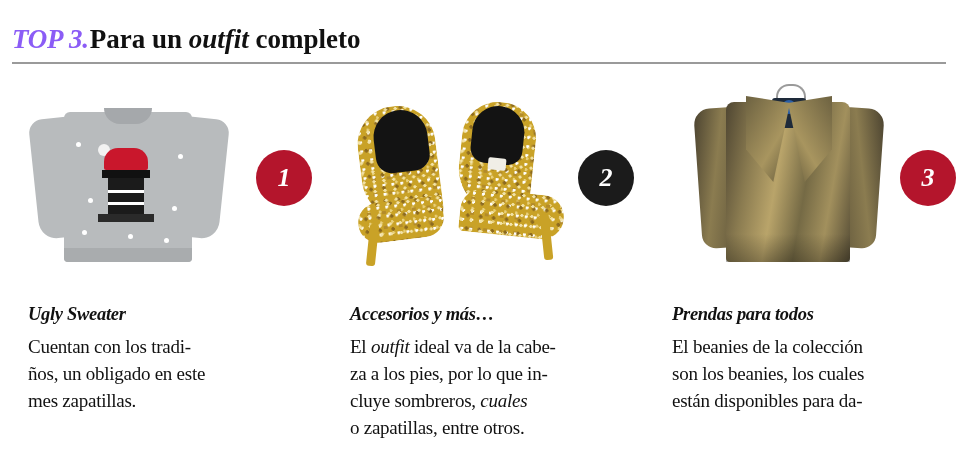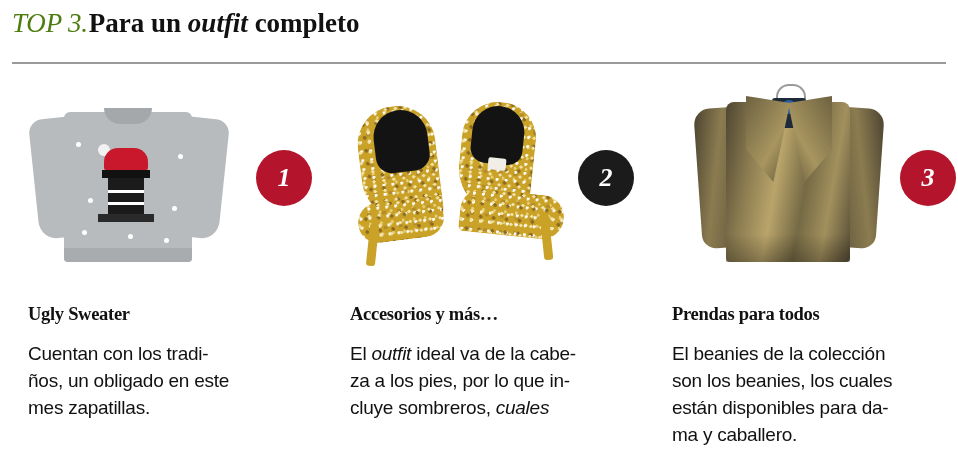--- a/index.html
+++ b/index.html
@@ -21,25 +21,26 @@
     left: 12px;
     top: 8px;
     width: 934px;
     height: 40px;
     display: flex;
     align-items: baseline;
   }
   .header-top3 {
     font-family: "Liberation Serif", serif;
     font-style: italic;
-    font-weight: normal;
+    font-weight: bold;
     font-size: 27px;
-    color: #4d7c0f;
+    color: #8b5cf6;
     letter-spacing: -0.2px;
     white-space: pre;
+    margin-top: 16px;
   }
   .header-title {
     font-family: "Liberation Serif", serif;
     font-weight: bold;
     font-size: 27px;
     color: #111111;
     margin-left: 1px;
     white-space: pre;
   }
   .header-title .ital {
@@ -111,25 +112,26 @@
     top: 226px;
     left: 0;
     width: 250px;
   }
   .cap-title {
     font-family: "Liberation Serif", serif;
     font-weight: bold;
     font-size: 18.5px;
     color: #111111;
     letter-spacing: -0.3px;
-    margin-bottom: 16px;
+    margin-bottom: 9px;
     white-space: pre;
+    font-style: italic;
   }
   .cap-body {
-    font-family: Liberation Sans, sans-serif;
+    font-family: Liberation Serif, serif;
     font-size: 19px;
     line-height: 1.42;
     color: #111111;
     letter-spacing: -0.25px;
   }
   .cap-body .ital { font-style: italic; }
 
   
   .sweater-wrap { position: absolute; left: 4px; top: 24px; width: 196px; height: 168px; }
   .sw-body {
@@ -349,20 +351,21 @@
         </div>
       </div>
       <div class="badge dark">2</div>
     </div>
     <div class="caption">
       <div class="cap-title">Accesorios y más…</div>
       <div class="cap-body">
         <div><span>El </span><span class="ital">outfit</span><span> ideal va de la cabe-</span></div>
         <div>za a los pies, por lo que in-</div>
         <div><span>cluye sombreros, </span><span class="ital">cuales</span></div>
+        <div>o zapatillas, entre otros.</div>
       </div>
     </div>
   </div>
 
   <div class="col col-2">
     <div class="figure">
       <div class="figure-img">
         <div class="blazer-wrap">
           <div class="bz-hanger"></div>
           <div class="bz-arm-l"></div>
@@ -376,18 +379,17 @@
         </div>
       </div>
       <div class="badge">3</div>
     </div>
     <div class="caption">
       <div class="cap-title">Prendas para todos</div>
       <div class="cap-body">
         <div>El beanies de la colección</div>
         <div>son los beanies, los cuales</div>
         <div>están disponibles para da-</div>
-        <div>ma y caballero.</div>
       </div>
     </div>
   </div>
 
 </div>
 
 </body></html>

